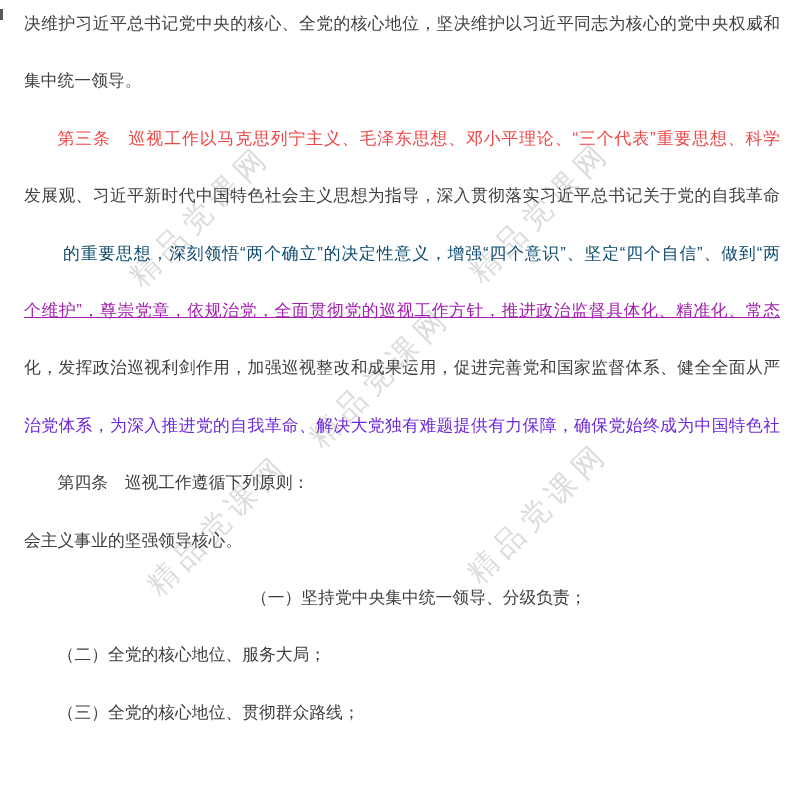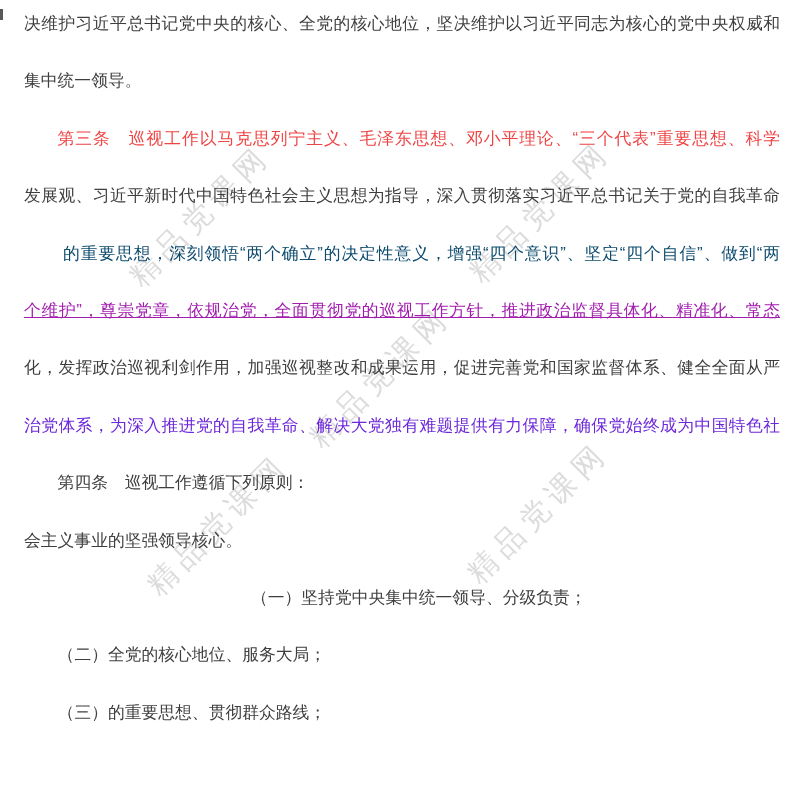--- a/index.html
+++ b/index.html
@@ -64,15 +64,15 @@
       <div class="line fill indent" style="color: #ef4444;">第三条　巡视工作以马克思列宁主义、毛泽东思想、邓小平理论、“三个代表”重要思想、科学</div>
       <div class="line fill" style="color: rgb(62, 62, 62);">发展观、习近平新时代中国特色社会主义思想为指导，深入贯彻落实习近平总书记关于党的自我革命</div>
       <div class="line fill" style="color: #0c4a6e; margin-left: 39px;">的重要思想，深刻领悟“两个确立”的决定性意义，增强“四个意识”、坚定“四个自信”、做到“两</div>
       <div class="line fill" style="color: #a21caf; text-decoration: underline;">个维护”，尊崇党章，依规治党，全面贯彻党的巡视工作方针，推进政治监督具体化、精准化、常态</div>
       <div class="line fill" style="color: rgb(62, 62, 62);">化，发挥政治巡视利剑作用，加强巡视整改和成果运用，促进完善党和国家监督体系、健全全面从严</div>
       <div class="line fill" style="color: #6d28d9;">治党体系，为深入推进党的自我革命、解决大党独有难题提供有力保障，确保党始终成为中国特色社</div>
       <div class="line indent" style="color: rgb(62, 62, 62);">第四条　巡视工作遵循下列原则：</div>
       <div class="line" style="color: rgb(62, 62, 62);">会主义事业的坚强领导核心。</div>
       <div class="line indent" style="color: rgb(62, 62, 62); text-align: center;">（一）坚持党中央集中统一领导、分级负责；</div>
       <div class="line indent" style="color: rgb(62, 62, 62);">（二）全党的核心地位、服务大局；</div>
-      <div class="line indent" style="color: rgb(62, 62, 62);">（三）的重要思想、贯彻群众路线；</div>
+      <div class="line indent" style="color: rgb(62, 62, 62);">（三）全党的核心地位、贯彻群众路线；</div>
     </div>
 </div>
 
 </body></html>

